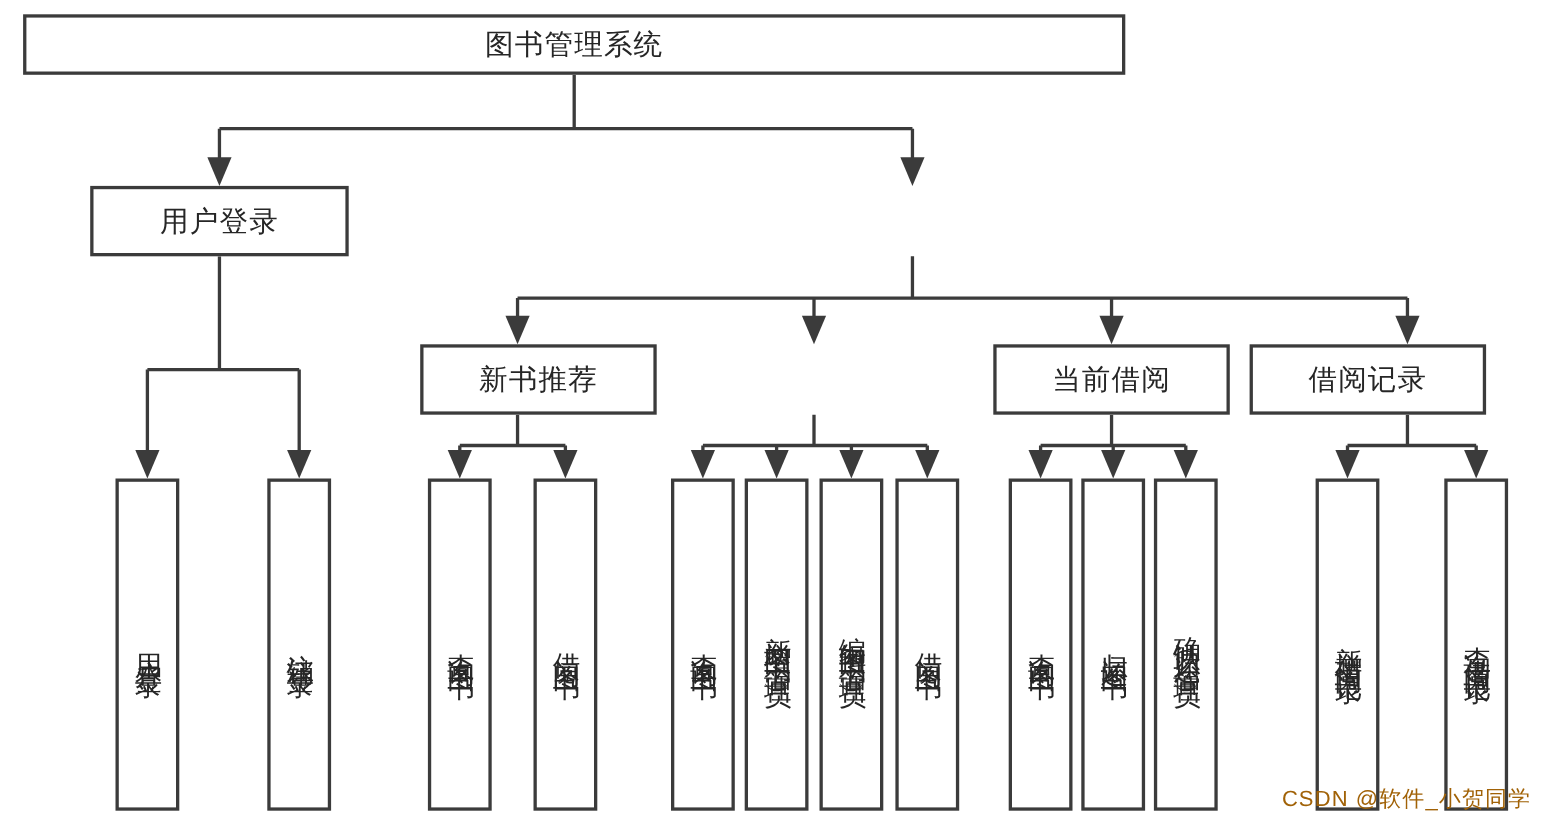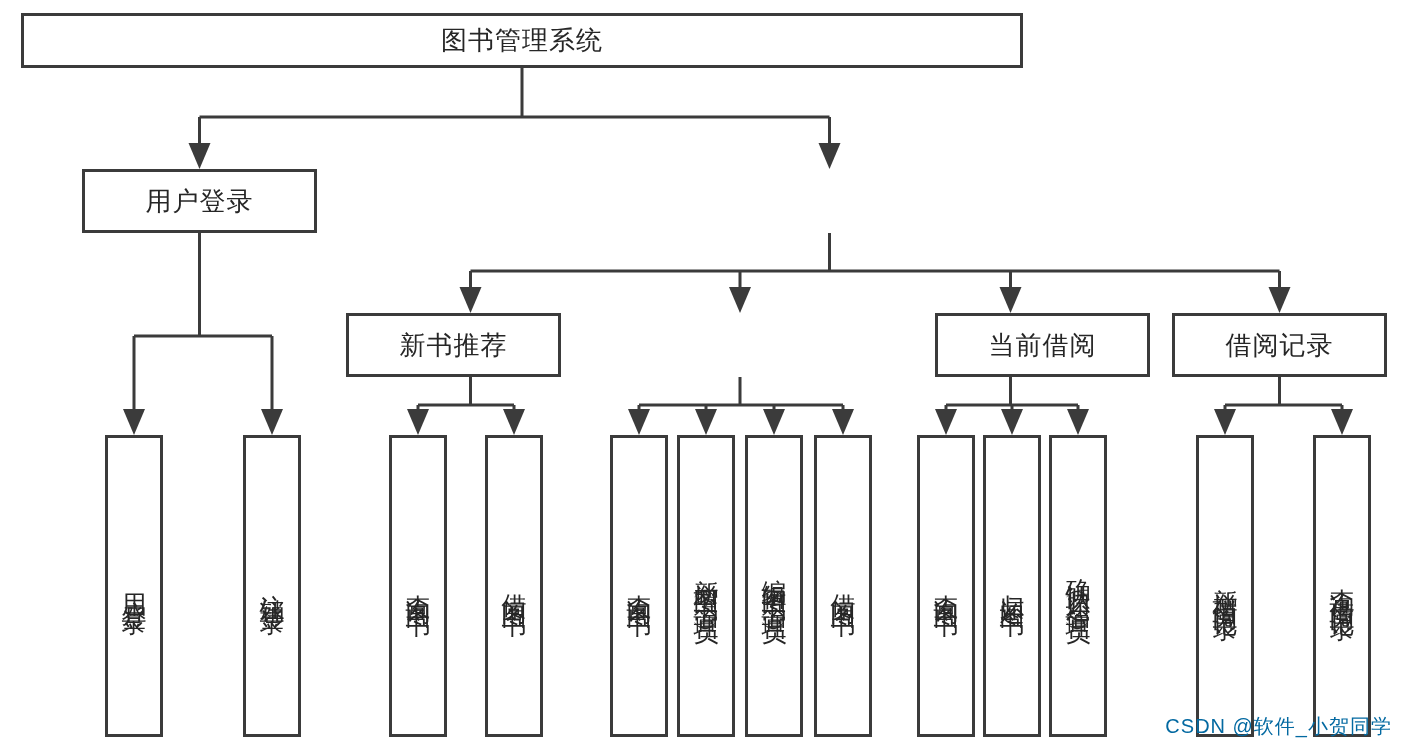--- a/index.html
+++ b/index.html
@@ -15,21 +15,21 @@
     color:#262626;font-size:26px;letter-spacing:1px;
     z-index:2;
   }
   .leaf{
     writing-mode:vertical-rl;
     font-size:25px;letter-spacing:6px;line-height:1;
     text-align:center;
   }
   .watermark{
     position:absolute;right:13px;top:713px;z-index:5;
-    font-size:20px;color:#0369a1;letter-spacing:1px;
+    font-size:20px;color:#a16207;letter-spacing:1px;
     white-space:nowrap;
   }
 </style>
 </head>
 <body>
 
 <div class="canvas">
 
   <svg class="connectors" width="1405" height="747" viewBox="0 0 1405 747">
     <g stroke="#3b3b3b" stroke-width="3" fill="none">
@@ -75,27 +75,27 @@
   </svg>
 
   <div class="node" style="left:21px;top:13px;width:1002px;height:55px">
     <span>图书管理系统</span>
   </div>
 
   <div class="node" style="left:82px;top:169px;width:235px;height:64px">
     <span>用户登录</span>
   </div>
 
-  <div class="node" style="left:346px;top:313px;width:215px;height:64px">
+  <div class="node" style="left:382px;top:313px;width:215px;height:64px">
     <span>新书推荐</span>
   </div>
-  <div class="node" style="left:935px;top:313px;width:215px;height:64px">
+  <div class="node" style="left:903px;top:313px;width:215px;height:64px">
     <span>当前借阅</span>
   </div>
-  <div class="node" style="left:1172px;top:313px;width:215px;height:64px">
+  <div class="node" style="left:1136px;top:313px;width:215px;height:64px">
     <span>借阅记录</span>
   </div>
 
   <div class="node leaf" style="left:105px;top:435px;width:58px;height:302px">
     <span>用户登录</span>
   </div>
   <div class="node leaf" style="left:243px;top:435px;width:58px;height:302px">
     <span>注销登录</span>
   </div>
 

